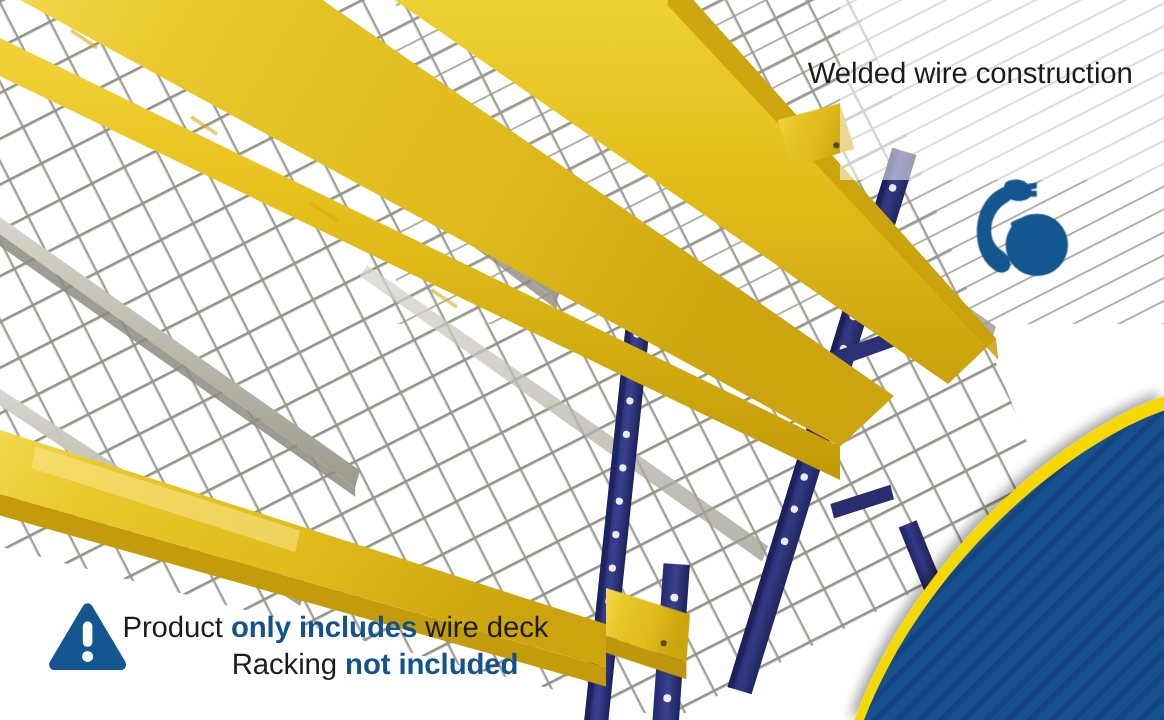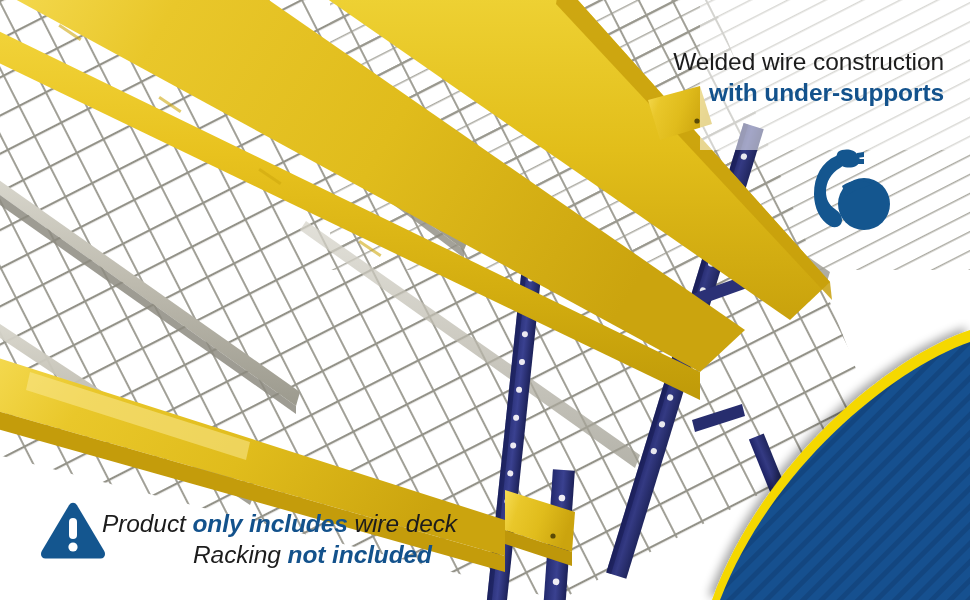--- a/index.html
+++ b/index.html
@@ -28,21 +28,21 @@
     color:#1c1c1c;
     white-space:nowrap;
     letter-spacing:-0.1px;
   }
   .line.bold{font-weight:bold;color:#13528C;}
   .line .b{font-weight:bold;color:#13528C;}
 
   #bicep-icon{position:absolute;right:72px;top:146px;width:96px;height:92px;}
   #warn-icon{position:absolute;left:38px;bottom:36px;width:70px;height:64px;}
 
-  #callout-bottom .line{margin-left:66px;font-style:italic;}
+  #callout-bottom .line{margin-left:66px;}
   #bottom-l1{text-align:left;}
   #bottom-l2{text-align:right;width:330px;}
 </style>
 </head>
 <body>
 
 <div id="banner">
 
   <div id="photo">
     <svg width="970" height="600" viewBox="0 0 970 600" xmlns="http://www.w3.org/2000/svg">
@@ -272,21 +272,20 @@
       </g>
 
       <g clip-path="url(#blueClip)">
         <rect x="0" y="0" width="330" height="300" fill="url(#stripes)"></rect>
       </g>
     </svg>
   </div>
 
   <div class="callout" id="callout-top">
     <div class="line">Welded wire construction</div>
-    <div class="line bold">with under-supports</div>
   </div>
 
   <div id="bicep-icon">
     <svg width="96" height="92" viewBox="0 0 96 92" xmlns="http://www.w3.org/2000/svg">
       <g fill="#14568F">
 
         <path d="M34 10 C20 16 12 30 12 48 C12 62 18 74 28 80
                  C34 83 40 80 40 74 C40 69 37 66 33 63
                  C27 59 24 53 24 46 C24 36 29 27 38 22
                  C43 19 45 14 42 10 C40 7 37 8 34 10 Z"></path>

